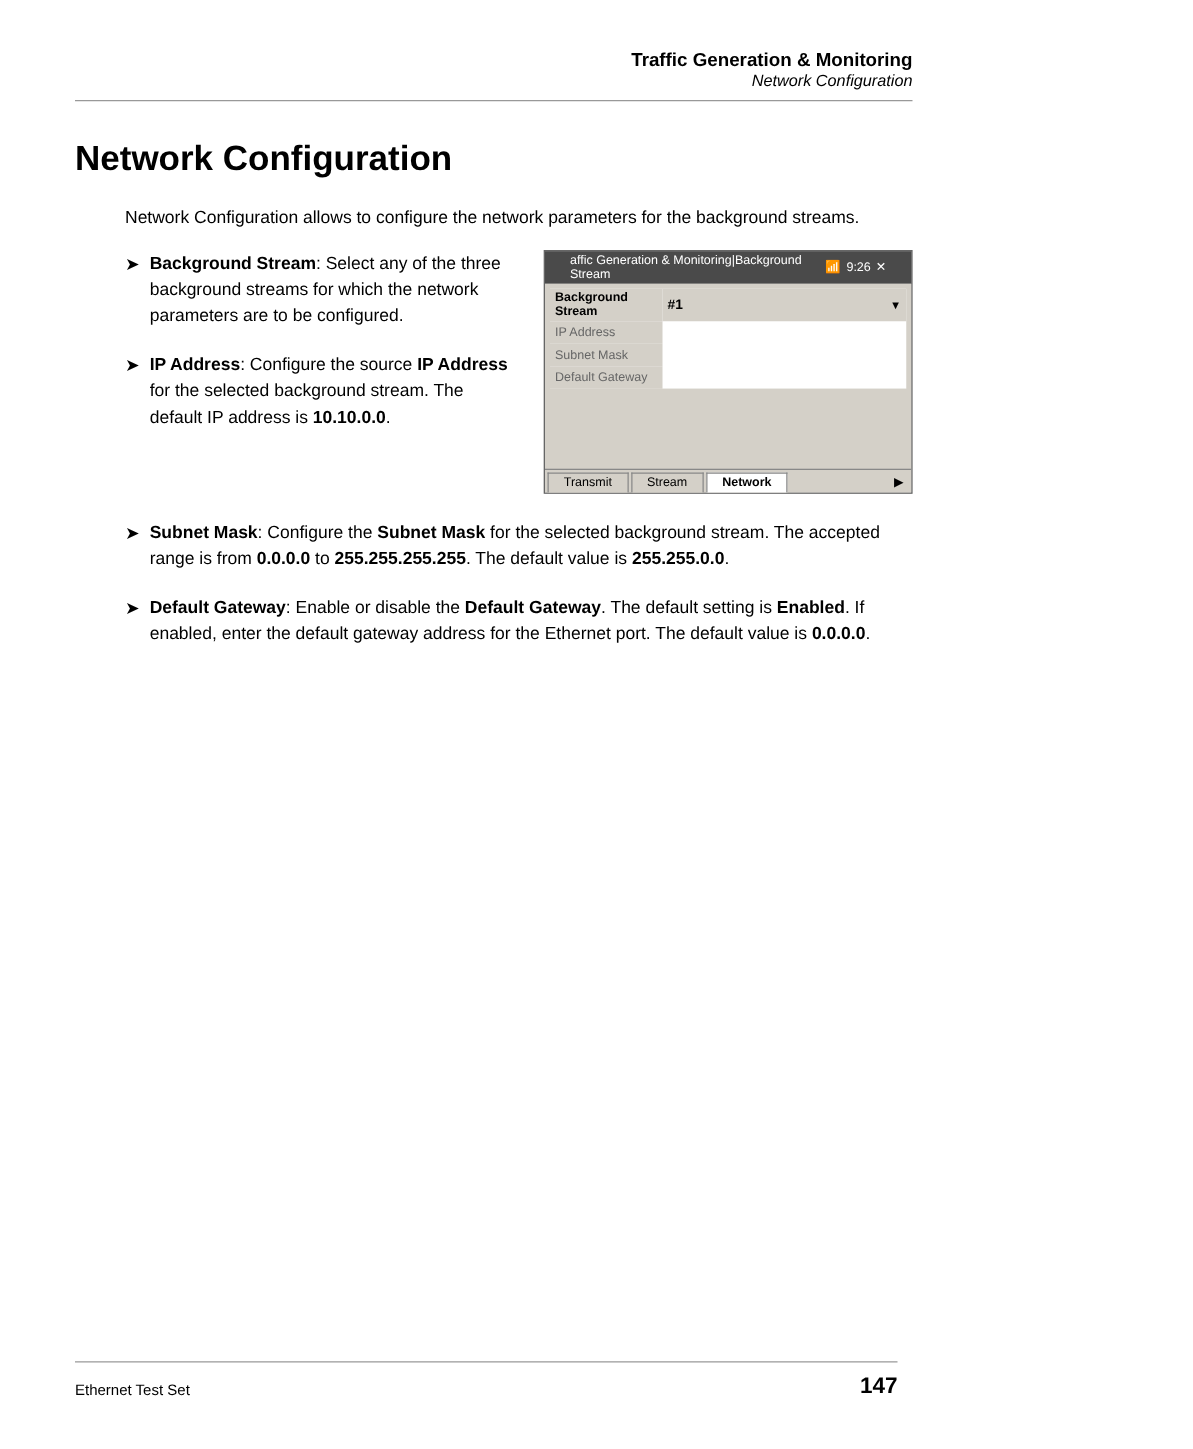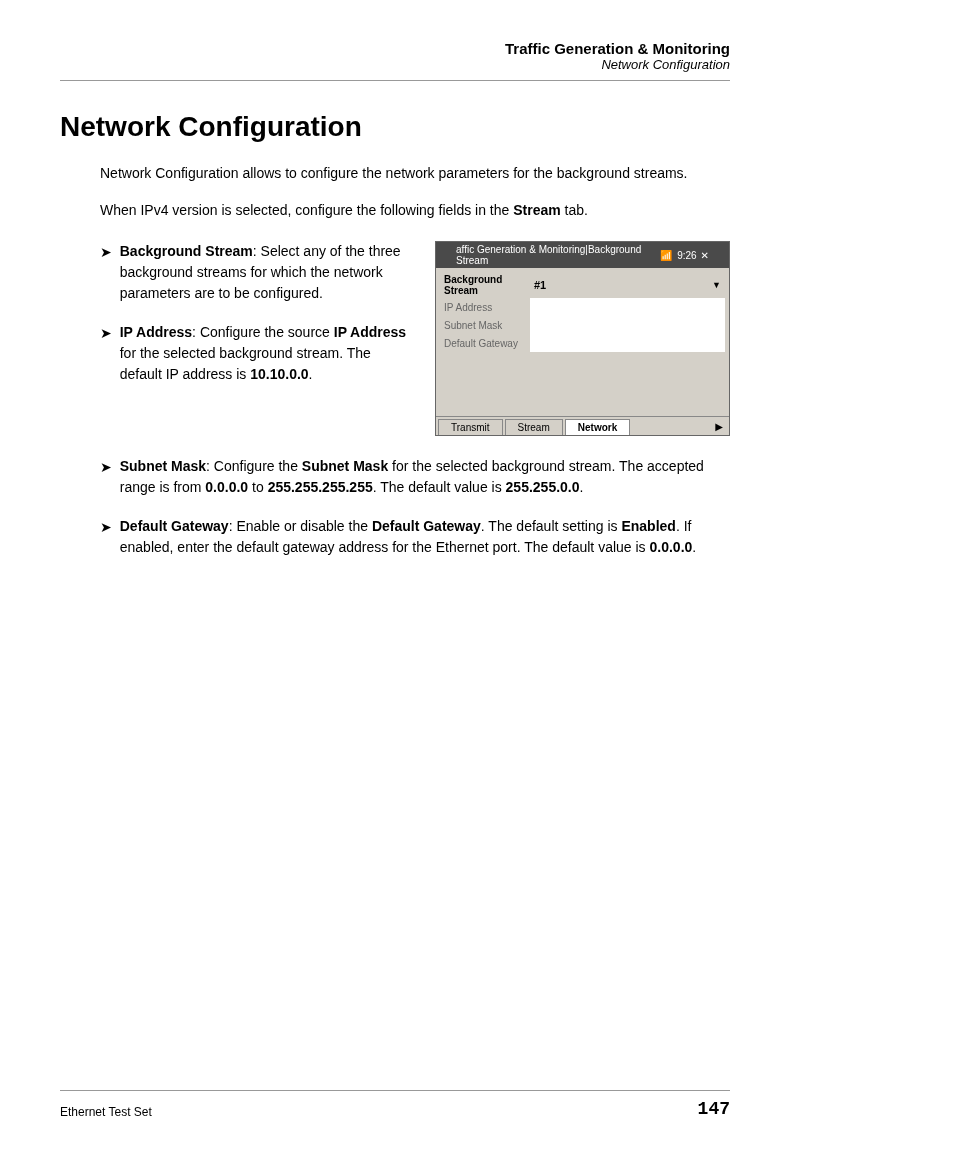--- a/index.html
+++ b/index.html
@@ -262,36 +262,36 @@
       flex-direction: column;
       gap: 18px;
       margin-bottom: 20px;
     }
 
     
     .footer {
       position: absolute;
       bottom: 40px;
       left: 60px;
-      right: 60px;
+      right: 72px;
       display: flex;
       justify-content: space-between;
       align-items: flex-end;
       border-top: 1px solid #999;
       padding-top: 8px;
     }
 
     .footer-left {
       font-family: Arial, Helvetica, sans-serif;
       font-size: 12px;
       color: #000;
     }
 
     .footer-right {
-      font-family: Liberation Mono, monospace;
+      font-family: Liberation Sans, sans-serif;
       font-size: 18px;
       font-weight: bold;
       color: #000;
     }
   </style>
 </head>
 <body>
 
 <div class="page-container">
 
@@ -300,26 +300,20 @@
     <span class="header-subtitle">Network Configuration</span>
   </div>
 
   <div class="content">
 
     <h1 class="page-heading">Network Configuration</h1>
 
     <p class="intro-text">Network Configuration allows to configure the network parameters for the background streams.</p>
 
 
-    <p class="ipv4-text">
-      <span>When IPv4 version is selected, configure the following fields in the</span>
-      <span> </span>
-      <strong>Stream</strong>
-      <span> tab.</span>
-    </p>
 
     <div class="two-col">
       <div class="bullet-col">
 
         <div class="bullet-item">
           <span class="bullet-arrow">➤</span>
           <span class="bullet-text">
             <strong>Background Stream</strong>: Select any of the three background streams for which the network parameters are to be configured.
           </span>
         </div>

